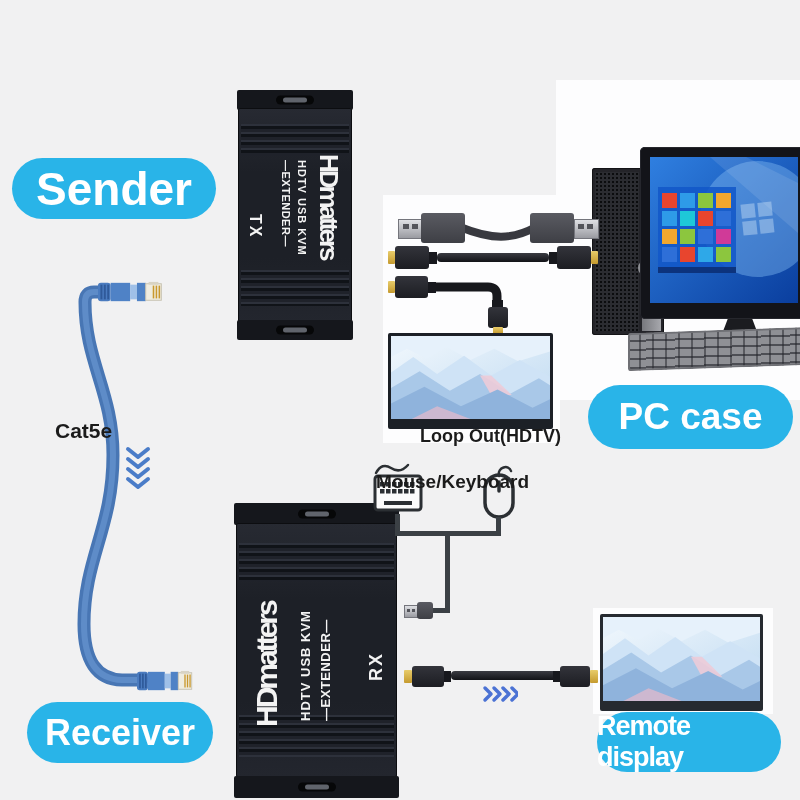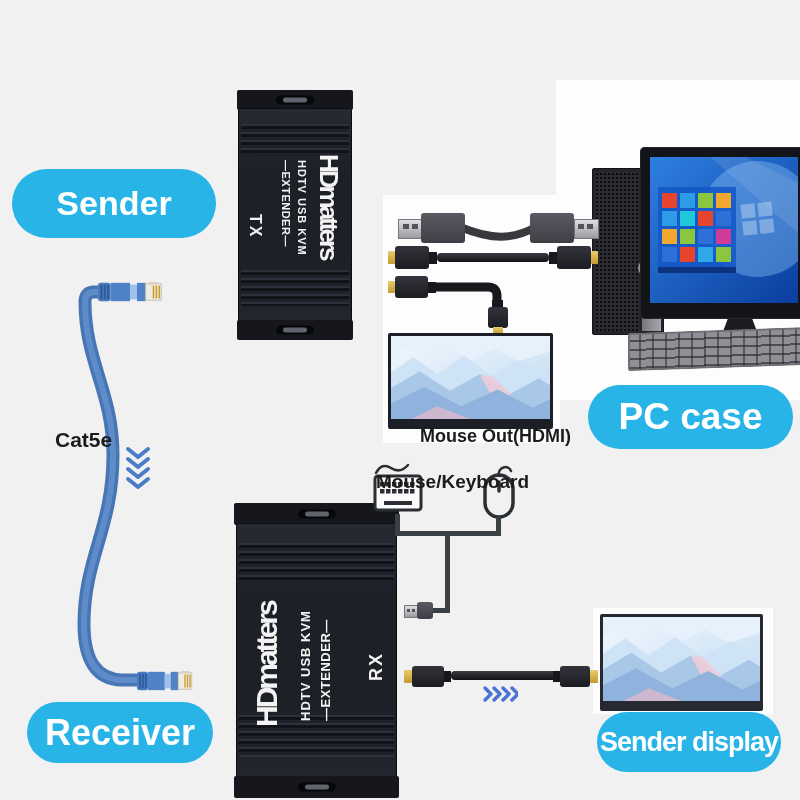--- a/index.html
+++ b/index.html
@@ -3,21 +3,21 @@
 <meta charset="utf-8">
 <style>
   html,body{margin:0;padding:0;background:#e6e6e8;}
   .stage{position:relative;width:800px;height:800px;background:#f1f1f2;overflow:hidden;
          font-family:"Liberation Sans",sans-serif;}
   .abs{position:absolute;}
   .white-patch{position:absolute;background:#fdfdfe;}
   
   .pill{position:absolute;background:#29b4e8;border-radius:36px;display:flex;
         align-items:center;justify-content:center;color:#fff;font-weight:bold;z-index:40;}
-  .pill-sender{left:12px;top:169px;width:204px;height:69px;font-size:34px;}
+  .pill-sender{left:12px;top:158px;width:204px;height:61px;font-size:46px;}
   .pill-pccase{left:588px;top:385px;width:205px;height:64px;font-size:37px;}
   .pill-receiver{left:27px;top:702px;width:186px;height:61px;font-size:36px;text-align:center;}
   .pill-remote{left:597px;top:712px;width:184px;height:60px;font-size:27px;letter-spacing:-1px;}
   
   .blk-label{position:absolute;color:#1b1b1b;font-weight:bold;z-index:40;}
   
   .dev{position:absolute;z-index:20;}
   .dev .flange{position:absolute;left:1px;right:1px;height:20px;background:#15171c;border-radius:2px;}
   .dev .flange .slot{position:absolute;left:50%;top:50%;transform:translate(-50%,-50%);
         width:38px;height:9px;background:#060708;border-radius:5px;}
@@ -263,22 +263,22 @@
       <use href="#wp"></use>
     </svg>
   </div>
 
   <div class="mini-monitor" style="left:600px;top:614px;width:163px;height:97px;background:#262a30;">
     <svg width="157" height="84" viewBox="0 0 200 118" preserveAspectRatio="none">
       <use href="#wp"></use>
     </svg>
   </div>
 
-  <div class="blk-label" style="left:55px;top:428px;font-size:21px;">Cat5e</div>
-  <div class="blk-label" style="left:420px;top:426px;font-size:18px;">Mouse Out(HDMI)</div>
+  <div class="blk-label" style="left:55px;top:419px;font-size:21px;">Cat5e</div>
+  <div class="blk-label" style="left:420px;top:426px;font-size:18px;">Loop Out(HDTV)</div>
   <div class="blk-label" style="left:376px;top:471px;font-size:19px;text-align:right;">Mouse/Keyboard</div>
 
   <svg class="abs" style="left:372px;top:460px;z-index:24;" width="54" height="56">
     <path d="M4,13 Q10,2 19,8 T36,5" fill="none" stroke="#2b2f33" stroke-width="2.5" stroke-linecap="round"></path>
     <rect x="3" y="16" width="46" height="34" rx="3" fill="#fbfbfb" stroke="#2b2f33" stroke-width="3"></rect>
     <g fill="#2b2f33">
       <rect x="8" y="22" width="4.5" height="4.5"></rect>
         <rect x="14" y="22" width="4.5" height="4.5"></rect>
         <rect x="20" y="22" width="4.5" height="4.5"></rect>
         <rect x="26" y="22" width="4.5" height="4.5"></rect>
@@ -331,16 +331,16 @@
   <div class="pill pill-sender">
     <span>Sender</span>
   </div>
   <div class="pill pill-pccase">
     <span>PC case</span>
   </div>
   <div class="pill pill-receiver">
     <span>Receiver</span>
   </div>
   <div class="pill pill-remote">
-    <span>Sender display</span>
+    <span>Remote display</span>
   </div>
 
 </div>
 
 </body></html>

